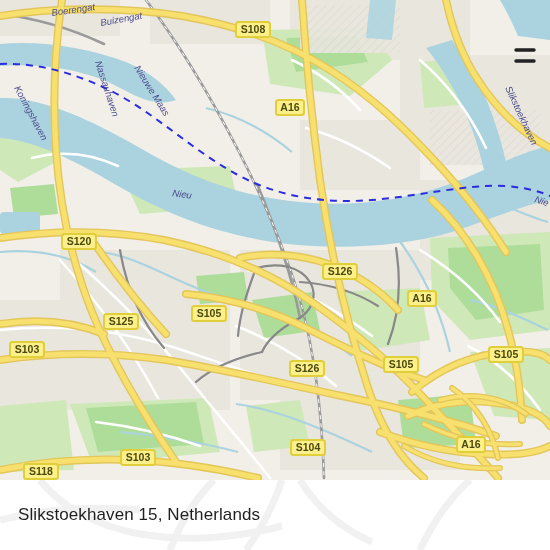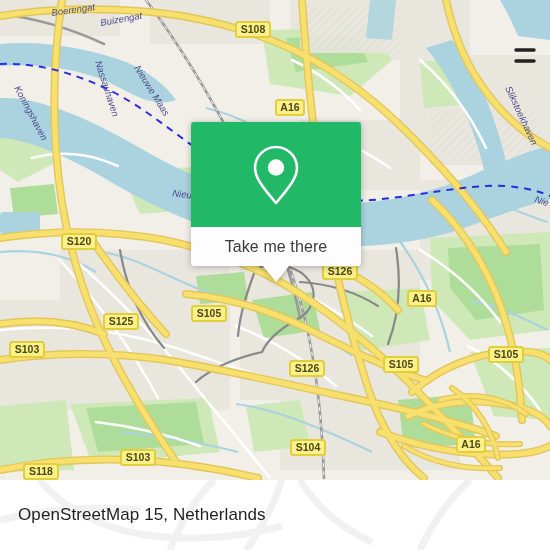--- a/index.html
+++ b/index.html
@@ -373,42 +373,30 @@
           </g>
           <g>
             <rect x="24" y="464" width="34" height="15" rx="2.5" fill="#fdf08a" stroke="#e0cf3a" stroke-width="2"></rect>
             <text x="41" y="475.4" text-anchor="middle" font-family="Liberation Sans, sans-serif" font-size="10.5" font-weight="bold" fill="#4a4a10">S118</text>
           </g>
         </g>
     </svg>
 
   </div>
 
-  <div id="popup-card">
-    <div id="popup-green" style="background: rgb(33, 184, 104);">
-      <svg id="popup-pin-icon" width="52" height="64" viewBox="0 0 52 64">
-        <path d="M26 4 C14.4 4 5 13.4 5 25 C5 36 16 48 26 60 C36 48 47 36 47 25 C47 13.4 37.6 4 26 4 Z" fill="none" stroke="#ffffff" stroke-width="2.6" stroke-linejoin="round"></path>
-        <circle cx="26" cy="24.5" r="8.2" fill="#ffffff"></circle>
-      </svg>
-    </div>
-    <div id="popup-white">
-      <span id="popup-label">Take me there</span>
-    </div>
-    <div id="popup-pointer"></div>
-  </div>
 
   <div id="footer">
     <svg id="footer-watermark" width="550" height="70" viewBox="0 0 550 70">
       <g stroke="#f1f1f1" stroke-width="7" fill="none">
         <path d="M40,0 C60,26 96,46 140,54 C188,62 236,58 282,46"></path>
         <path d="M170,70 C180,44 194,20 214,0"></path>
         <path d="M300,0 C316,26 340,48 372,62"></path>
         <path d="M0,40 C40,30 90,26 140,30"></path>
         <path d="M420,70 C432,44 448,20 470,0"></path>
         <path d="M246,70 C262,48 274,24 282,0"></path>
       </g>
     </svg>
 
-    <div id="footer-title" style="color: rgb(31, 31, 31);">OpenStreetMap 15, Netherlands</div>
+    <div id="footer-title" style="color: rgb(31, 31, 31);">Slikstoekhaven 15, Netherlands</div>
 
   </div>
 
 </div>
 
 </body></html>

